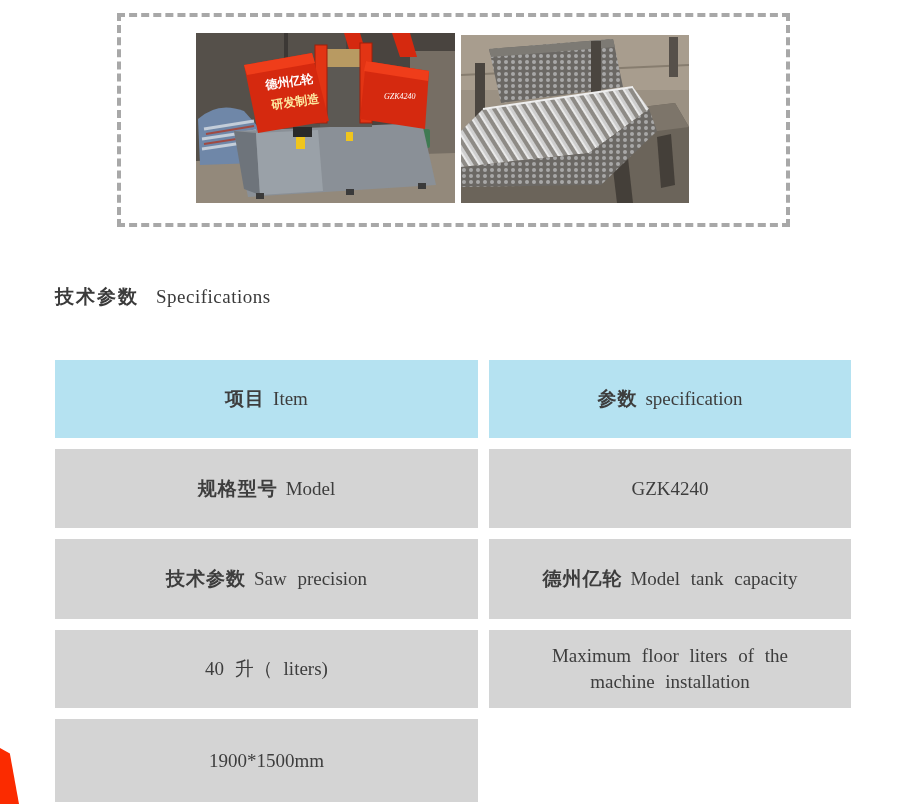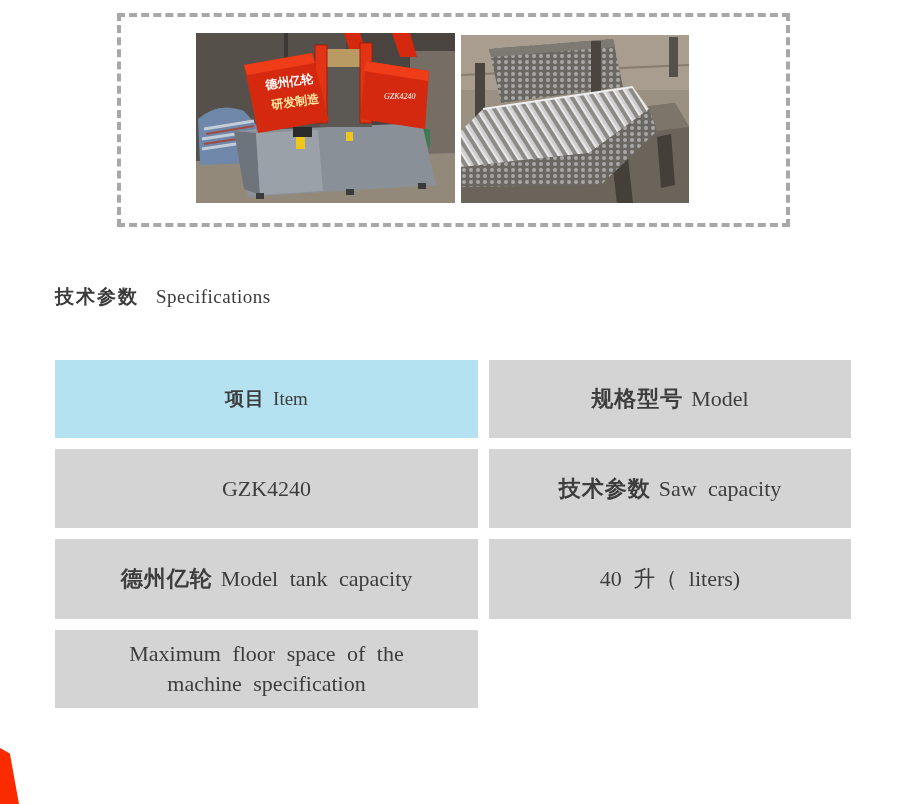--- a/index.html
+++ b/index.html
@@ -46,21 +46,21 @@
     grid-template-columns:423px 362px;
     grid-template-rows:78px 79px 80px 78px 83px;
     gap:11px;
     background:#ffffff;
     margin-top:28px;
   }
   .cell {
     display:flex; flex-direction:column;
     align-items:center; justify-content:center;
     text-align:center;
-    font-size:22px;
+    font-size:19px;
     color:#3d3d3d;
     word-spacing:6px;
     line-height:1.35;
   }
   .cell.th { background:#b5e2f1; font-size:19px; }
   .cell.td { background:#d4d4d4; }
   .zh-part { font-weight:bold; letter-spacing:1px; }
   .en-part { font-weight:normal; margin-left:8px; }
   .stacked-en { font-weight:normal; margin-left:0; padding:0 34px; }
 
@@ -168,40 +168,46 @@
 
   <div class="section-title">
     <span class="zh">技术参数</span><span class="en">Specifications</span>
   </div>
 
   <div class="spec-table">
 
     <div class="cell th">
       <div><span class="zh-part">项目</span><span class="en-part">Item</span></div>
     </div>
+    <div class="cell th">
+      <div><span class="zh-part">参数</span><span class="en-part">specification</span></div>
+    </div>
 
     <div class="cell td">
       <div><span class="zh-part">规格型号</span><span class="en-part">Model</span></div>
     </div>
     <div class="cell td">
       <span>GZK4240</span>
     </div>
 
     <div class="cell td">
-      <div><span class="zh-part">技术参数</span><span class="en-part">Saw capacity</span></div>
+      <div><span class="zh-part">技术参数</span><span class="en-part">Saw precision</span></div>
     </div>
 
     <div class="cell td">
       <div><span class="zh-part">德州亿轮</span><span class="en-part">Model tank capacity</span></div>
     </div>
     <div class="cell td">
       <span>40 升（ liters)</span>
     </div>
 
     <div class="cell td">
-      <div class="stacked-en">Maximum floor space of the machine specification</div>
+      <div class="stacked-en">Maximum floor liters of the machine installation</div>
+    </div>
+    <div class="cell td">
+      <span>1900*1500mm</span>
     </div>
 
   </div>
 
   <div class="corner-red"></div>
 
 </div>
 
 </body></html>

